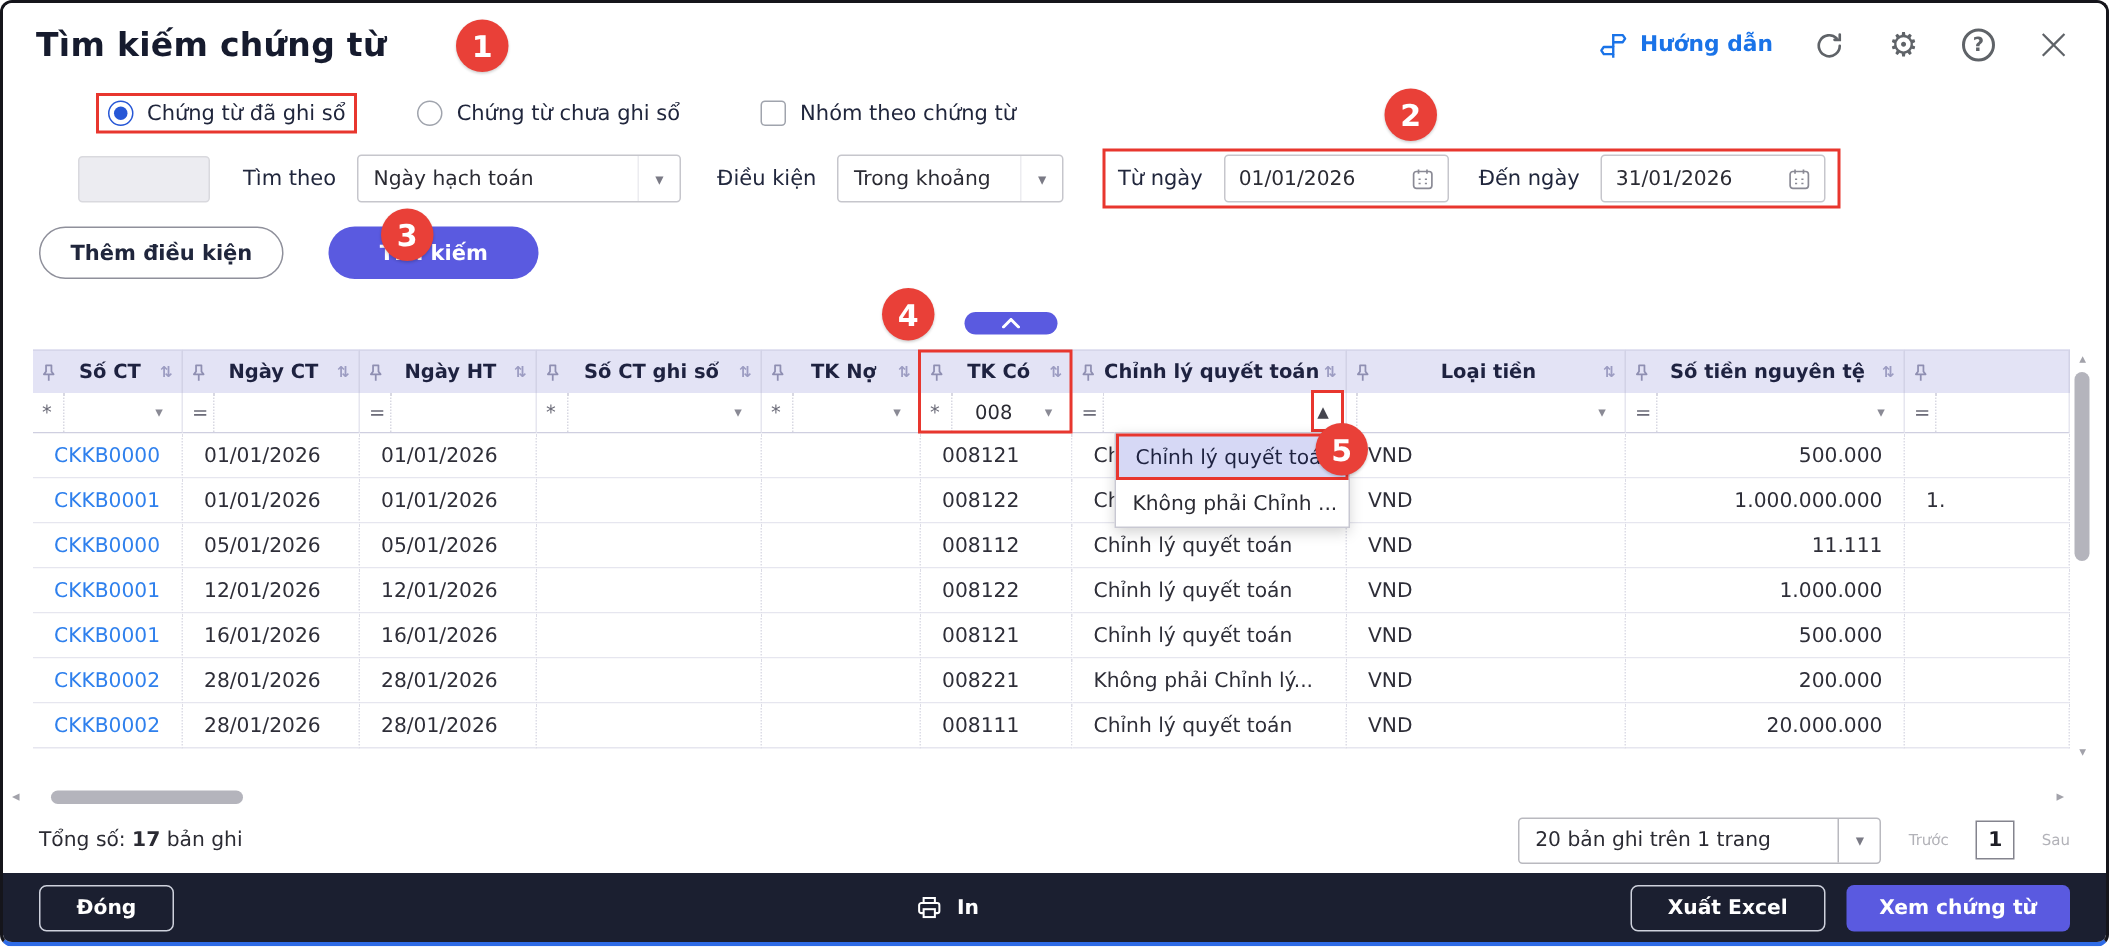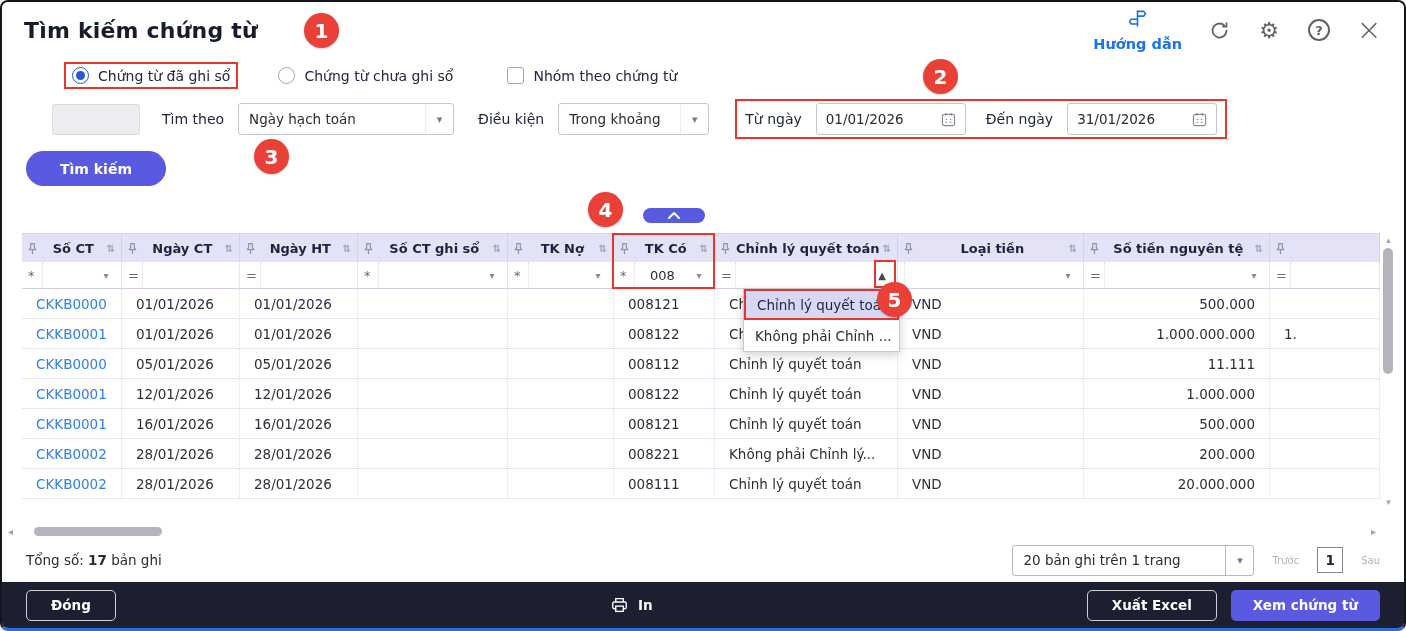--- a/index.html
+++ b/index.html
@@ -9,21 +9,21 @@
   .window { position:relative; width:1406px; height:631px; background:#fff;
             border:2px solid #15151b; border-bottom:3px solid #2e6be6;
             border-radius:8px; overflow:hidden; }
 
   
   .titlebar { position:absolute; top:0; left:0; right:0; height:56px;
               display:flex; align-items:center; padding:0 22px; background:#fff; }
   .title { font-size:22px; font-weight:bold; color:#161b2e; letter-spacing:.2px; }
   .titlebar-right { margin-left:auto; display:flex; align-items:center; gap:24px; color:#5f6368; }
   .guide { display:flex; align-items:center; gap:8px; color:#1a73e8; font-size:14.5px;
-           font-weight:bold; cursor:pointer;flex-direction:column; }
+           font-weight:bold; cursor:pointer; }
   .tb-icon { display:flex; align-items:center; justify-content:center; width:26px; height:26px;
              color:#5f6368; font-size:22px; cursor:pointer; }
   .help-circle { width:22px; height:22px; border:2px solid #5f6368; border-radius:50%;
                  font-size:13px; font-weight:bold; display:flex; align-items:center; justify-content:center; }
   .close-glyph { font-size:30px; font-weight:300; line-height:1; }
 
   
   .options-row { position:absolute; top:57px; left:22px; height:33px;
                  display:flex; align-items:center; }
   .opt-item { position:relative; display:flex; align-items:center; gap:9px;
@@ -236,20 +236,21 @@
               <line x1="5" y1="11" x2="6.5" y2="11"></line>
               <line x1="9.5" y1="11" x2="11" y2="11"></line>
           </svg>
         </span>
       </div>
       <span class="annot-box"></span>
     </div>
   </div>
 
   <div class="actions-row">
+    <button class="btn-outline-pill">Thêm điều kiện</button>
     <button class="btn-primary-pill">Tìm kiếm</button>
   </div>
 
   <button class="collapse-pill">
     <span style="display:flex;">
       <svg width="12" height="7" viewBox="0 0 12 7" fill="none" stroke="#ffffff" stroke-width="2" stroke-linecap="round">
           <polyline points="1,6 6,1 11,6"></polyline>
         </svg>
     </span>
   </button>

